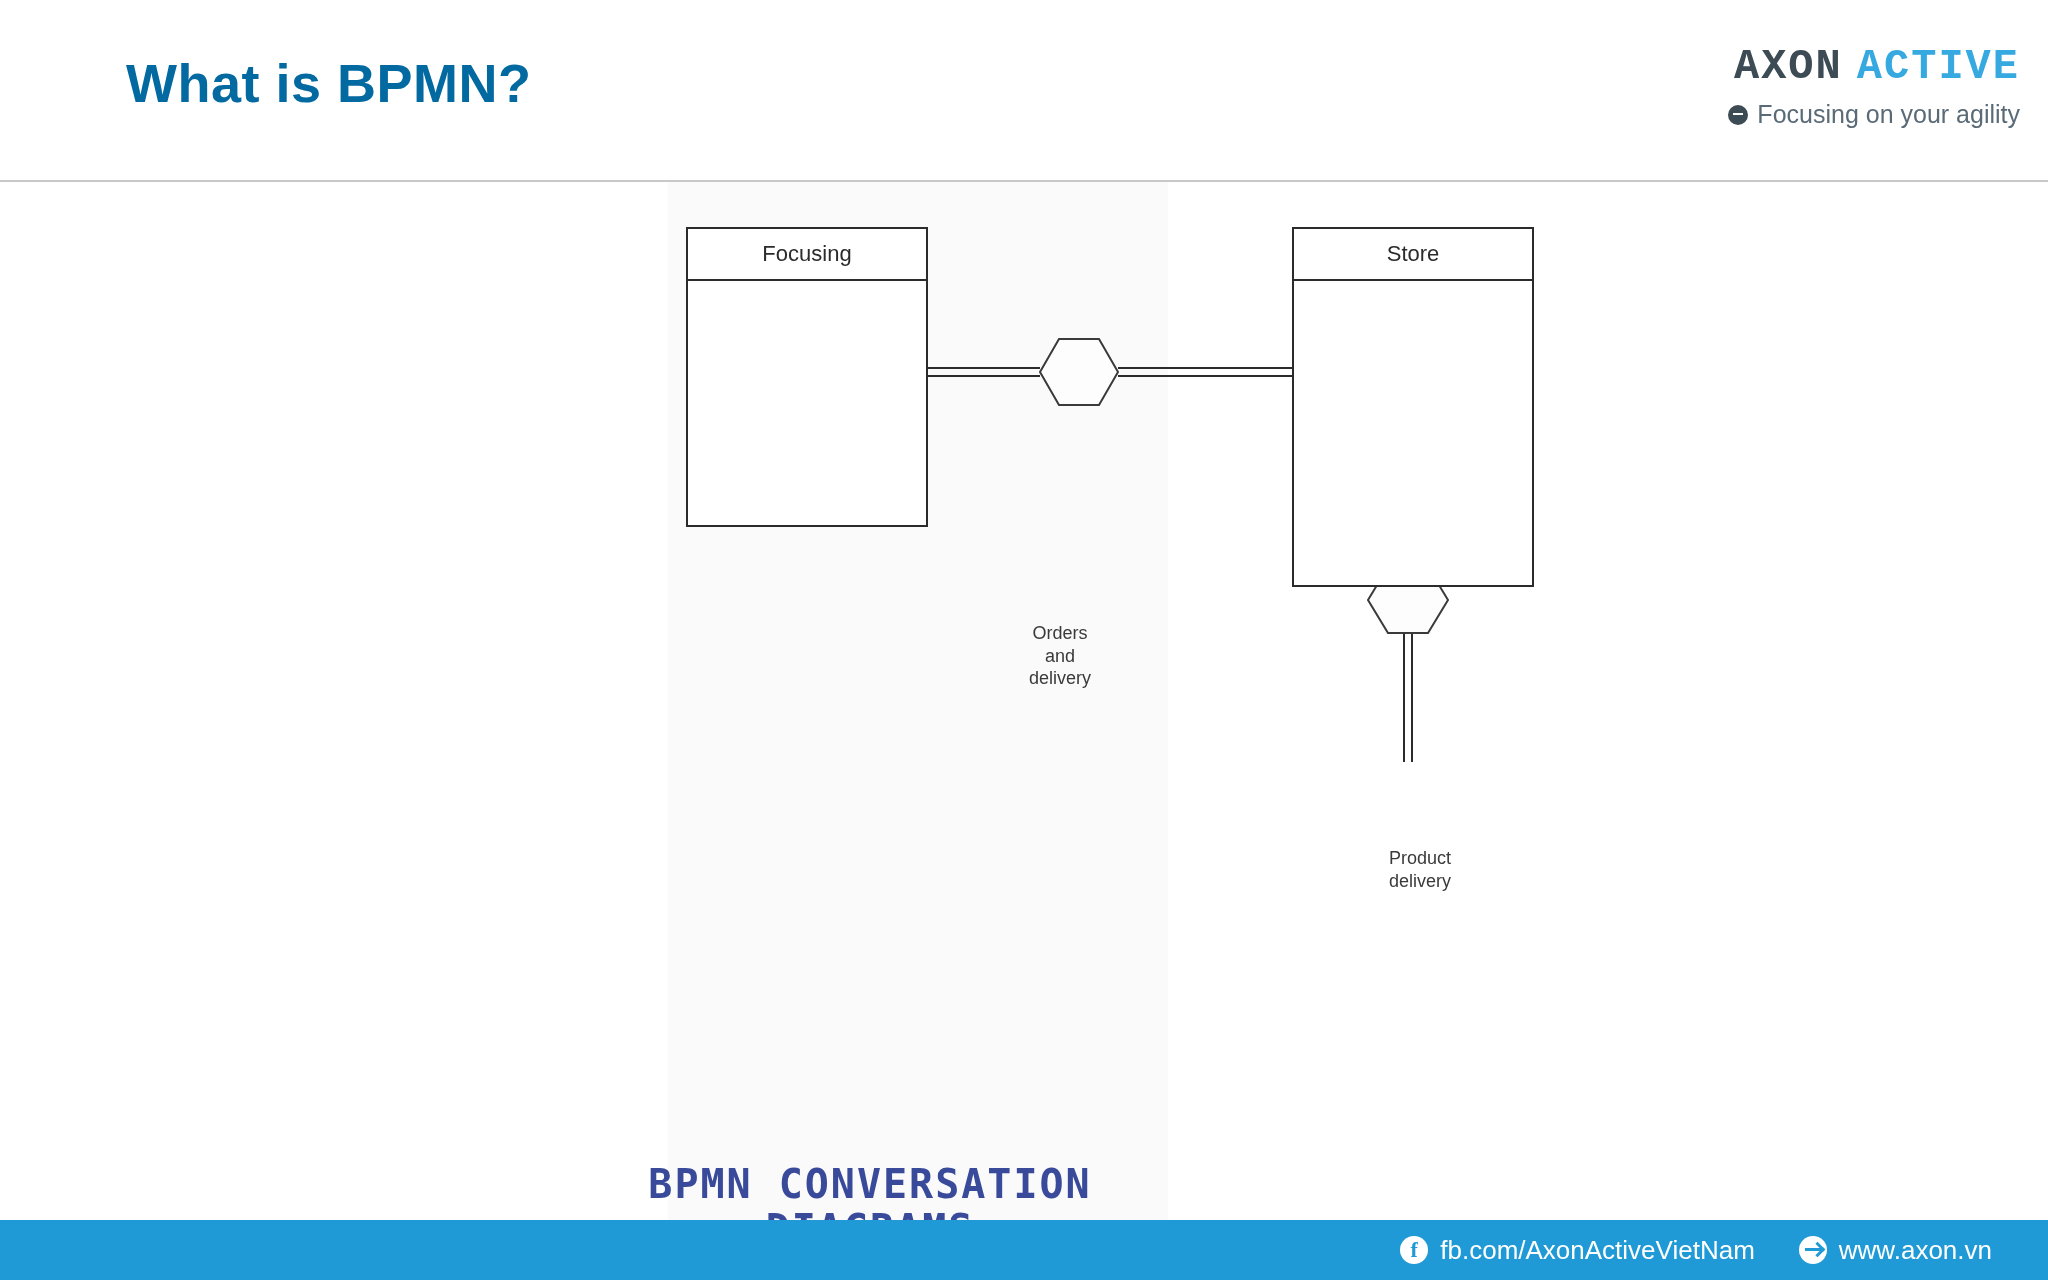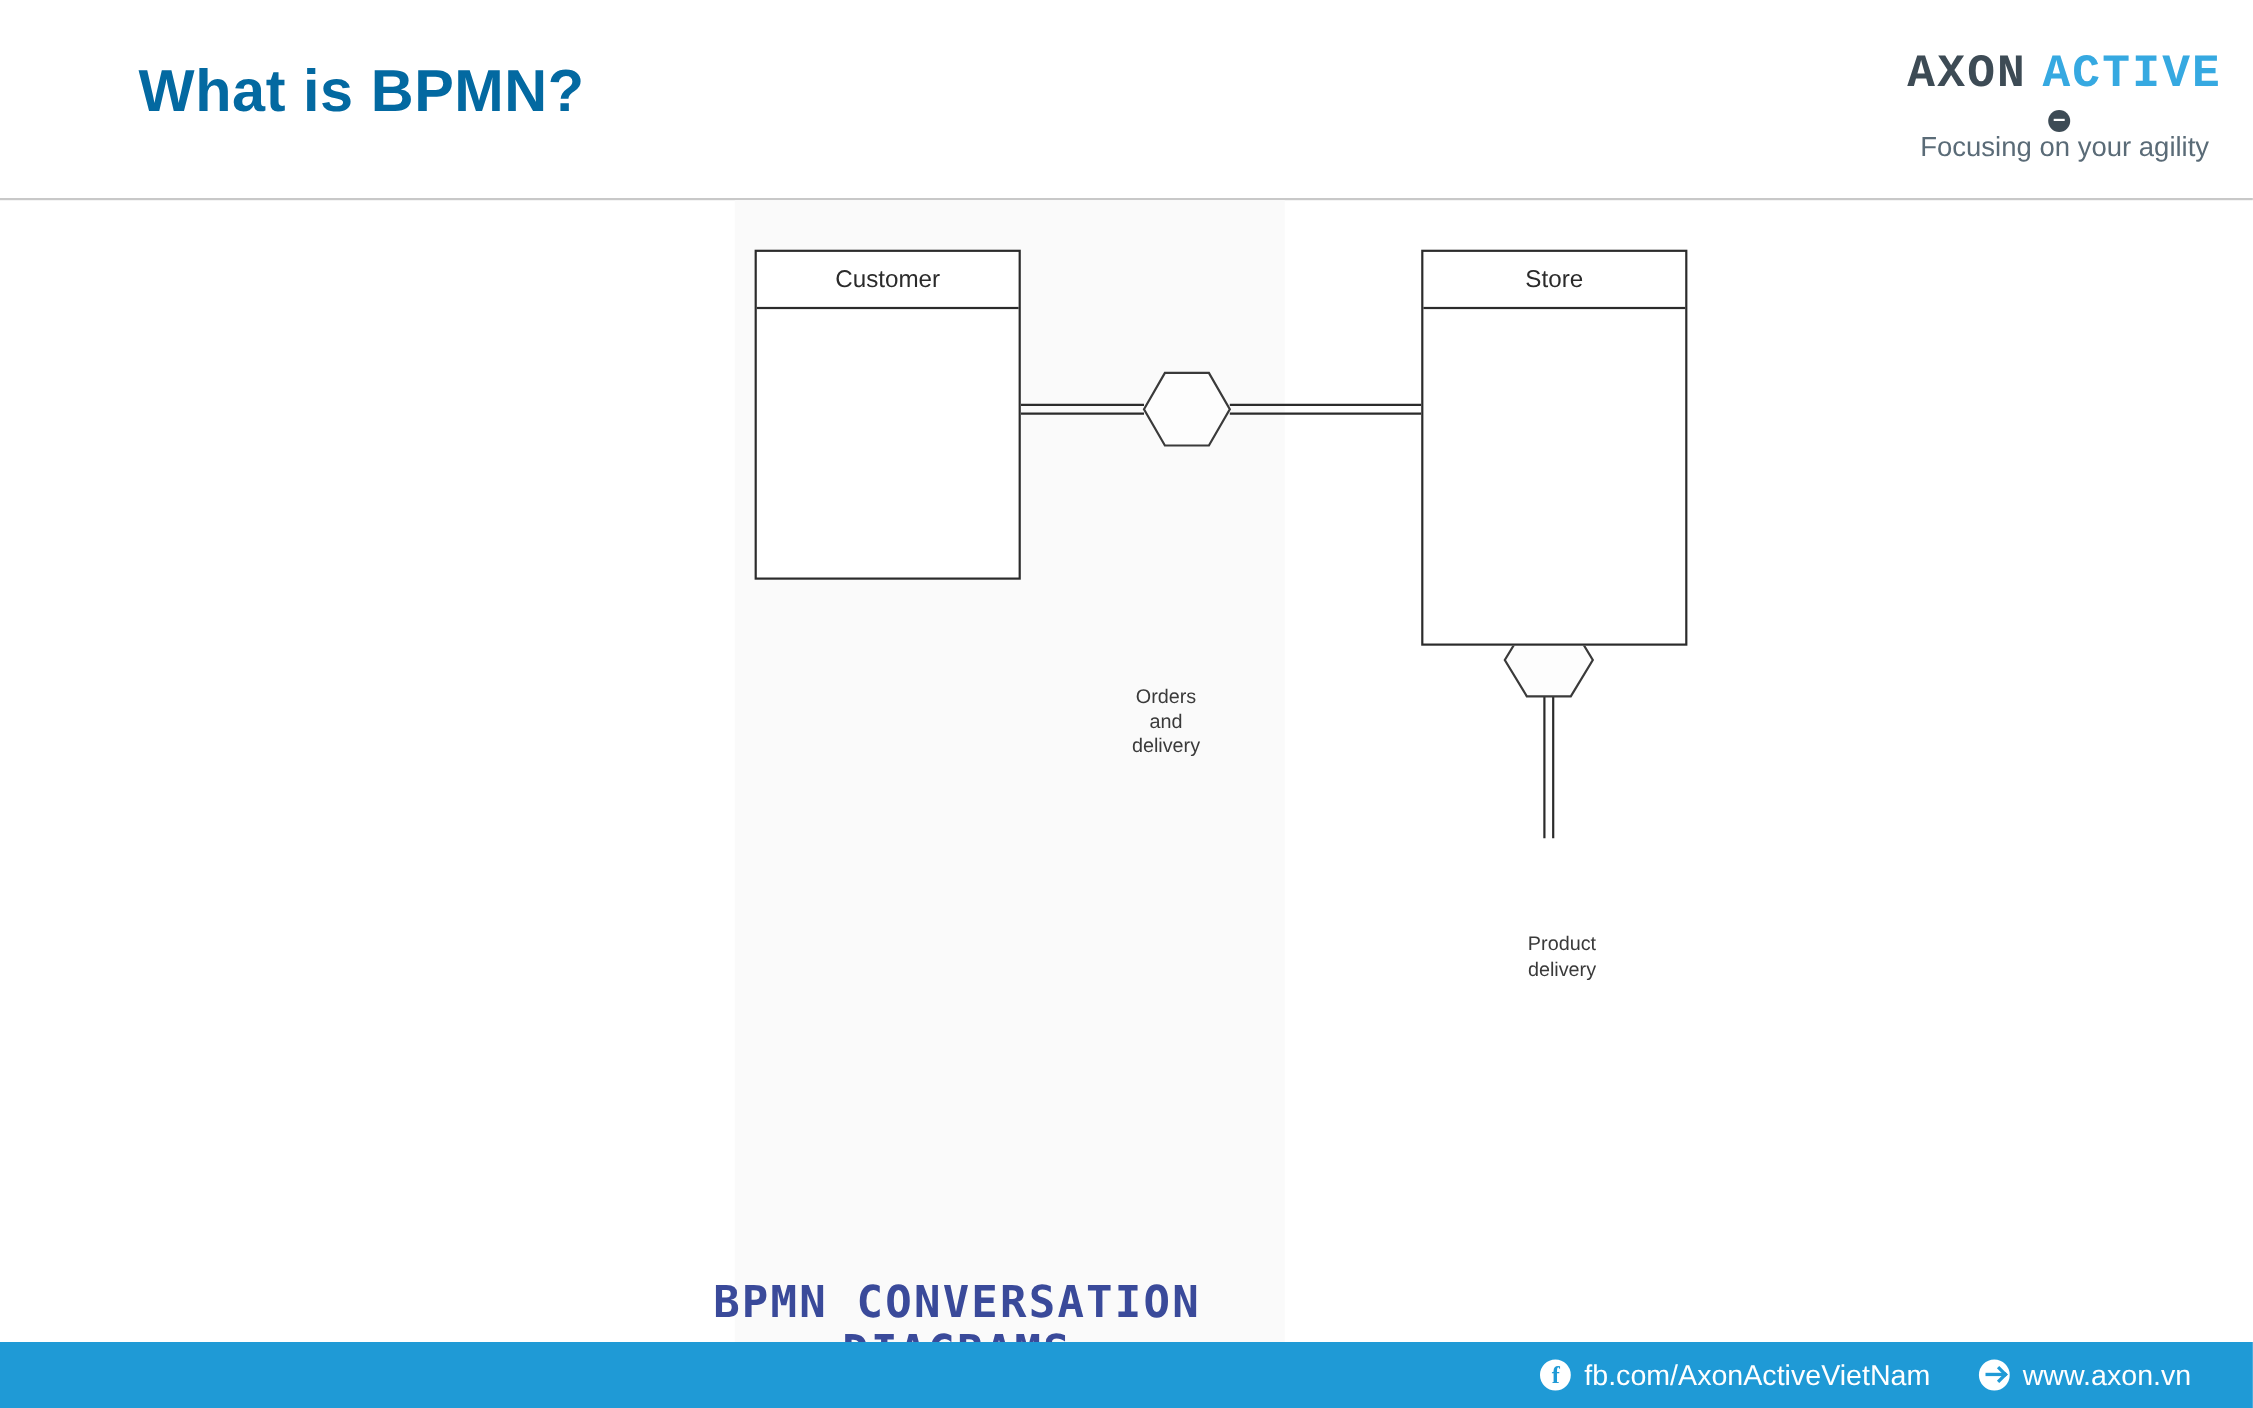--- a/index.html
+++ b/index.html
@@ -53,21 +53,20 @@
   .logo-axon { color: #3d4b55; font-weight: bold; }
   .logo-active { color: #36a9e1; font-weight: bold; margin-left: 14px; }
   .logo-tag {
     margin-top: 12px;
     font-size: 25px;
     color: #5a6b77;
     white-space: nowrap;
     display: flex;
     align-items: center;
     justify-content: center;
-    flex-direction: column;
   }
   .logo-tag .bullet {
     display: inline-block;
     width: 20px; height: 20px;
     border-radius: 50%;
     background: #3d4b55;
     margin-right: 9px;
     position: relative;
   }
   .logo-tag .bullet::after {
@@ -231,21 +230,21 @@
 
     <line x1="1404" y1="345" x2="1404" y2="580" stroke="#2b2b2b" stroke-width="2"></line>
     <line x1="1412" y1="345" x2="1412" y2="580" stroke="#2b2b2b" stroke-width="2"></line>
 
     <polygon points="1040,190 1059,157 1099,157 1118,190 1099,223 1059,223" fill="#fdfdfd" stroke="#3a3a3a" stroke-width="2"></polygon>
 
     <polygon points="1368,418 1388,385 1428,385 1448,418 1428,451 1388,451" fill="#fdfdfd" stroke="#3a3a3a" stroke-width="2"></polygon>
   </svg>
 
   <div class="pool pool-customer">
-    <div class="pool-hdr">Customer</div>
+    <div class="pool-hdr">Focusing</div>
   </div>
 
   <div class="pool pool-store">
     <div class="pool-hdr">Store</div>
   </div>
 
 
   <div class="hexlabel hex-orders-label">Orders
 and
 delivery</div>

